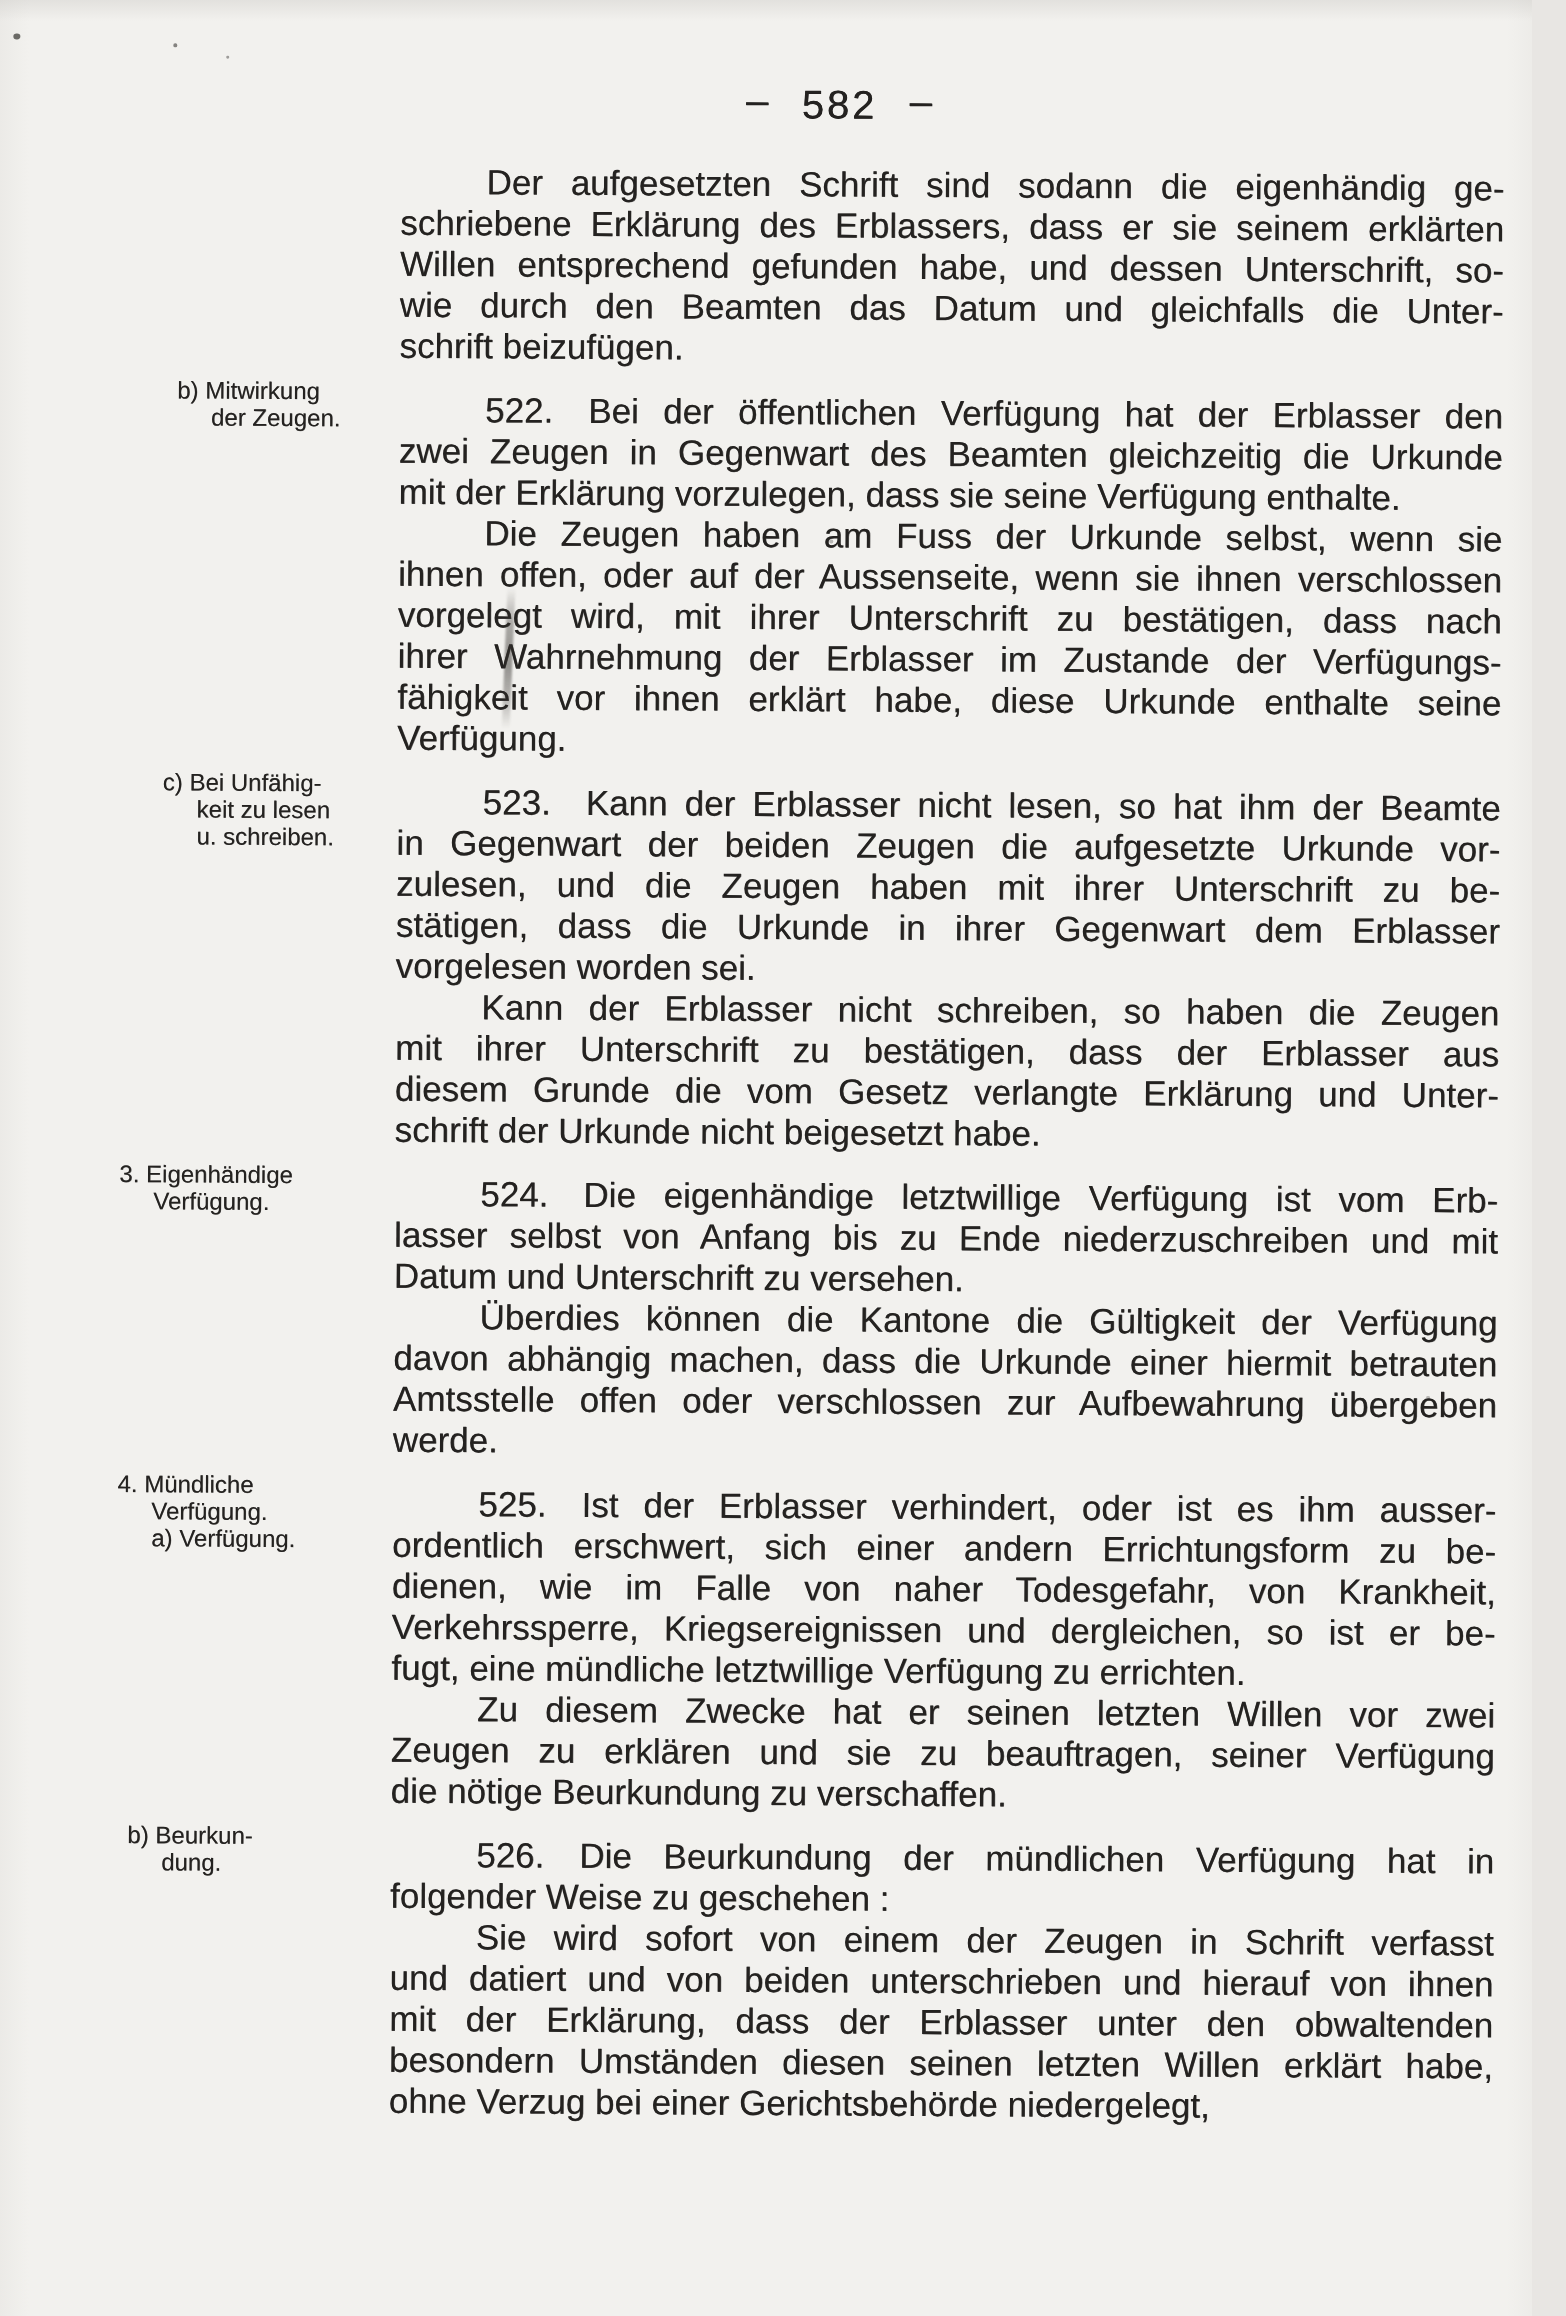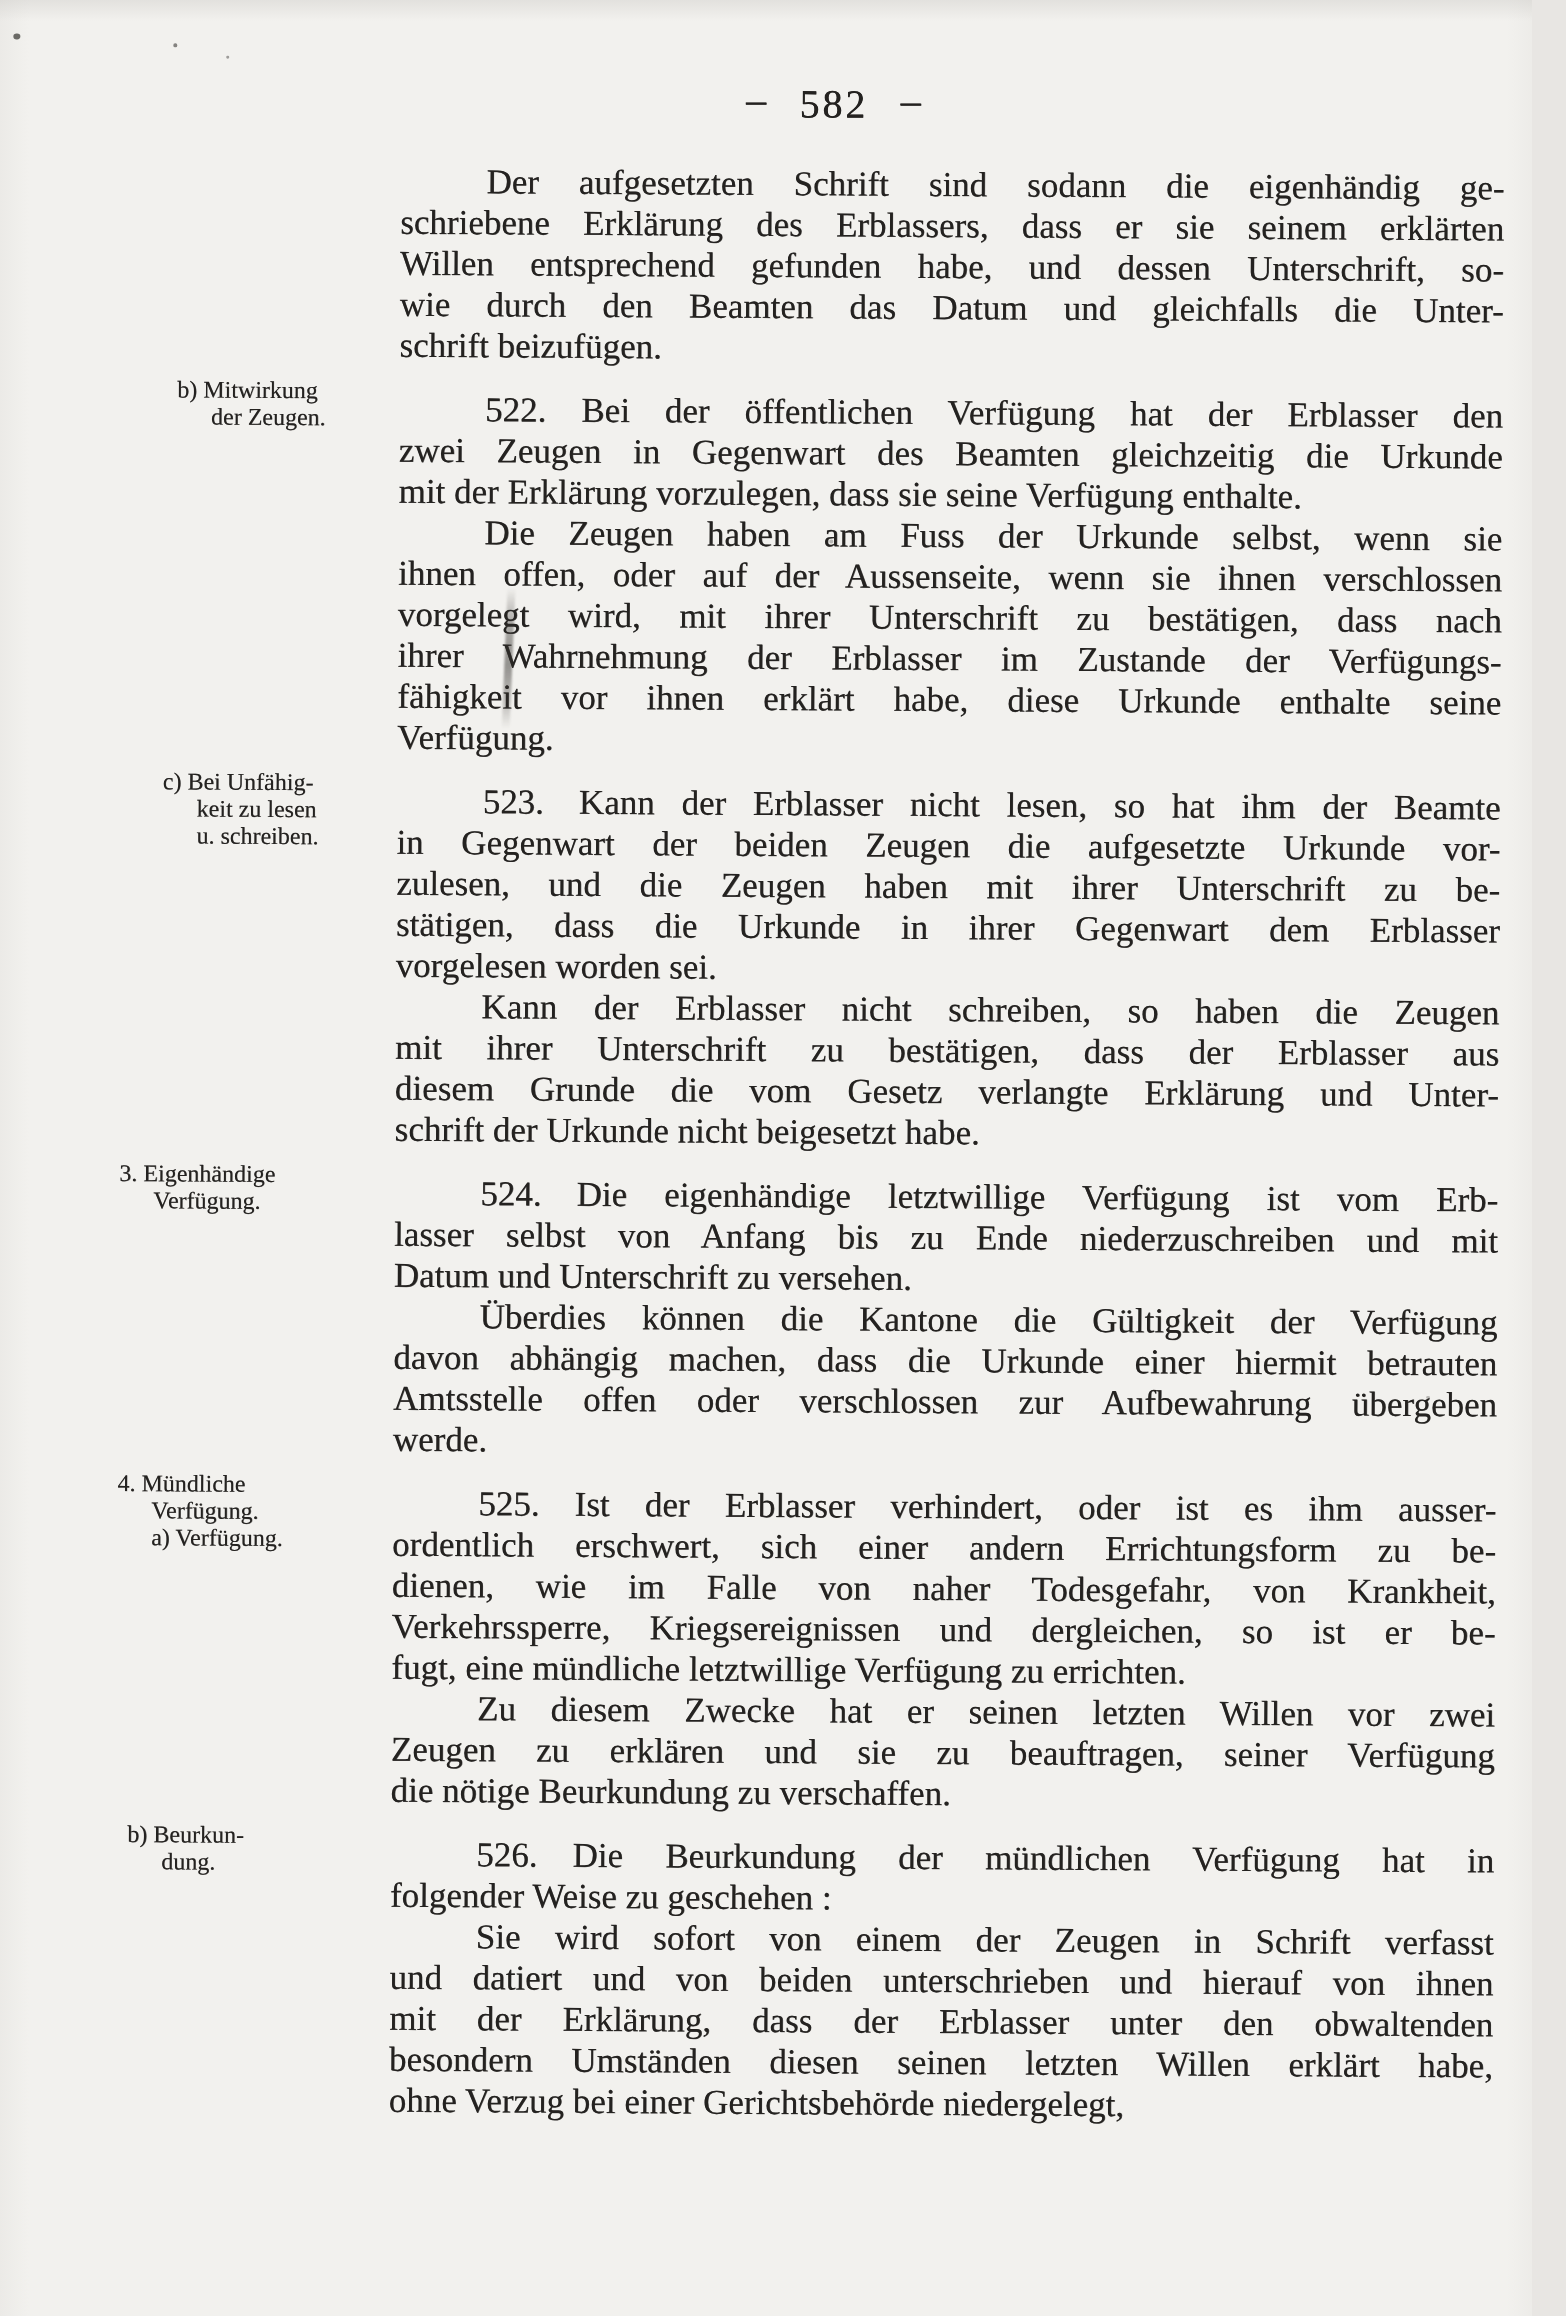--- a/index.html
+++ b/index.html
@@ -5,21 +5,21 @@
   html,body { margin:0; padding:0; background:#e8e6e3; }
   .page {
     position:relative;
     width:1532px; height:2316px;
     background:
       linear-gradient(180deg, rgba(190,188,184,0.30), rgba(190,188,184,0) 21px),
       linear-gradient(90deg, rgba(205,203,199,0.18), rgba(205,203,199,0) 29px),
       linear-gradient(270deg, rgba(205,203,199,0.14), rgba(205,203,199,0) 25px),
       #f2f1ee;
     overflow:hidden;
-    font-family:Liberation Serif, serif;
+    font-family:Liberation Sans, sans-serif;
     color:#242220;
   }
   .scan-rotor {
     position:absolute; inset:0;
     transform:rotate(0.35deg);
     transform-origin:115px 96px;
   }
   
   .page-number {
     position:absolute; top:78px; left:746px;

